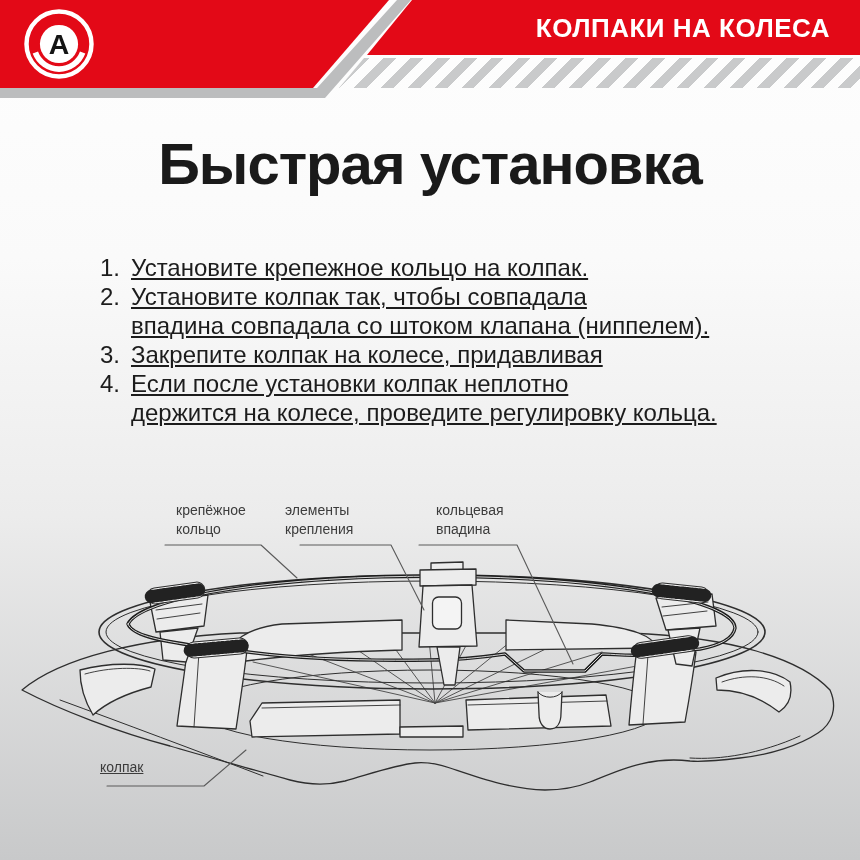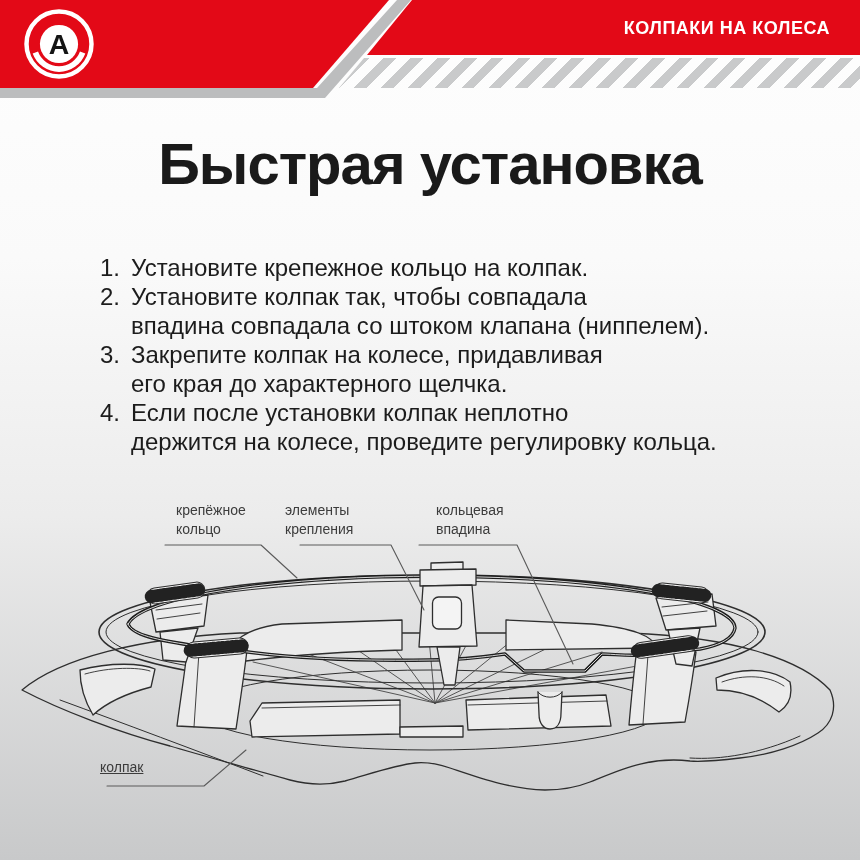--- a/index.html
+++ b/index.html
@@ -19,40 +19,40 @@
   .hdr-gray-accent{
     position:absolute;left:0;top:0;width:420px;height:98px;background:#bcbdbe;
     clip-path:polygon(397px 0,411px 0,325px 98px,0 98px,0 88px,317px 88px);
   }
   .hdr-red-right{
     position:absolute;left:360px;top:0;width:500px;height:55px;background:#e30917;
     clip-path:polygon(52px 0,500px 0,500px 55px,7px 55px);
   }
   .hdr-product{
     position:absolute;right:30px;top:0;height:55px;line-height:56px;
-    color:#fff;font-size:18px;font-weight:700;letter-spacing:.5px;white-space:nowrap;
+    color:#fff;font-size:26px;font-weight:700;letter-spacing:.5px;white-space:nowrap;
   }
   .hdr-stripes{
     position:absolute;left:330px;top:58px;width:530px;height:30px;
     background:repeating-linear-gradient(135deg,#c9cacb 0 9px,rgba(0,0,0,0) 9px 19px);
     clip-path:polygon(34px 0,530px 0,530px 30px,9px 30px);
   }
   .brand{color:#fff;font-size:29px;font-weight:700;letter-spacing:.5px;white-space:nowrap;}
   .brand sup{font-size:12px;vertical-align:18px;}
   
   .title{
     position:absolute;left:0;top:130px;width:860px;text-align:center;
     font-size:58px;font-weight:700;letter-spacing:-1px;color:#1a1a1a;
   }
   
   .steps{position:absolute;left:100px;top:253px;width:740px;font-size:24px;line-height:29px;color:#1c1c1c;}
   .step{display:flex;}
   .step .num{flex:0 0 31px;}
   .step .lines{flex:1;}
-  .step .line{white-space:nowrap;}
+  .step .line{white-space:nowrap;text-decoration:underline;}
   
   .dlabel{position:absolute;font-size:14px;line-height:19px;color:#3c3c3c;}
   .lbl-ring{left:176px;top:501px;}
   .lbl-fast{left:285px;top:501px;}
   .lbl-groove{left:418px;top:501px;margin-left:18px;}
   .lbl-cap{left:100px;top:758px;text-decoration:underline;}
   .drawing{position:absolute;left:0;top:540px;width:860px;height:320px;}
 </style>
 </head>
 <body>
@@ -85,21 +85,20 @@
       <div class="num">2.</div>
       <div class="lines">
         <div class="line">Установите колпак так, чтобы совпадала</div>
         <div class="line">впадина совпадала со штоком клапана (ниппелем).</div>
       </div>
     </div>
     <div class="step">
       <div class="num">3.</div>
       <div class="lines">
         <div class="line">Закрепите колпак на колесе, придавливая</div>
-        <div class="line">его края до характерного щелчка.</div>
       </div>
     </div>
     <div class="step">
       <div class="num">4.</div>
       <div class="lines">
         <div class="line">Если после установки колпак неплотно</div>
         <div class="line">держится на колесе, проведите регулировку кольца.</div>
       </div>
     </div>
   </div>

